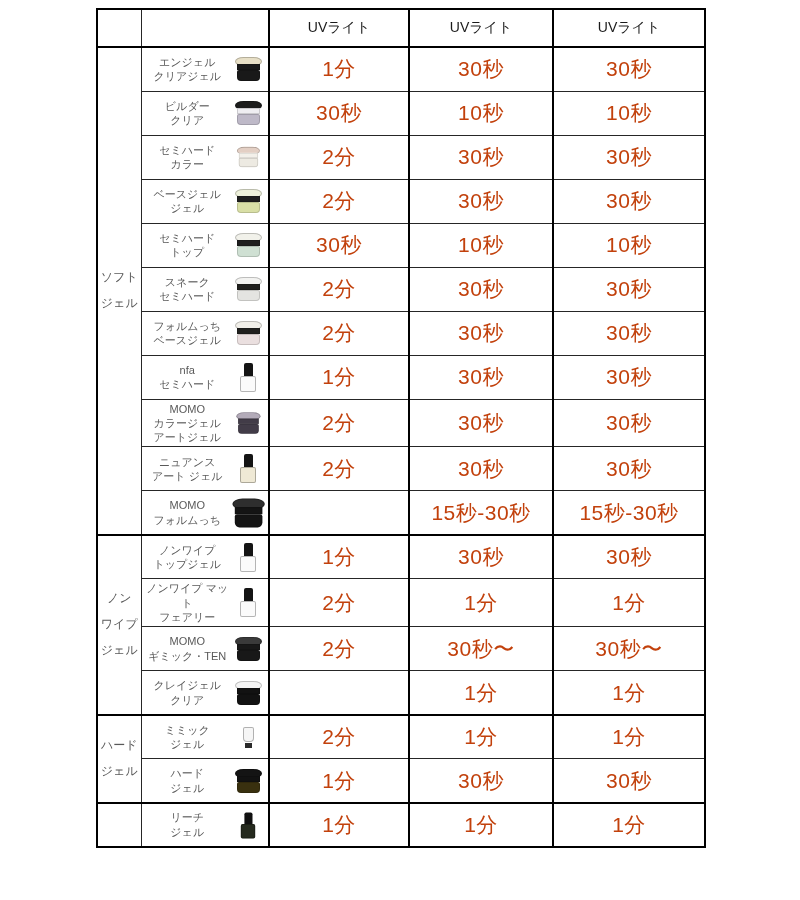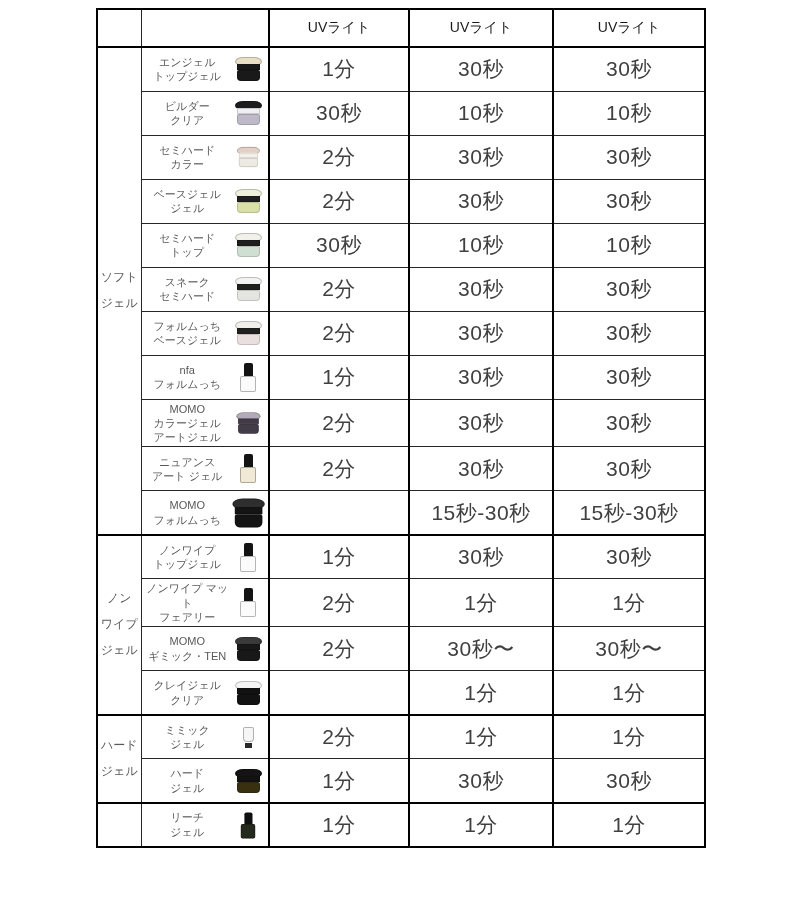--- a/index.html
+++ b/index.html
@@ -13,21 +13,21 @@
   col.w-cat{width:44px;} col.w-prod{width:128px;}
   col.w-uv{width:140px;} col.w-led{width:144px;} col.w-mix{width:152px;}
   thead tr{height:38px;}
   tbody tr{height:44px;}
   thead td{border-bottom:2px solid #000;font-size:14px;text-align:center;color:#1a1a1a;}
   tr.gstart td{border-top:2px solid #000;}
   td.c-uv,td.c-led,td.c-mix{border-left:2px solid #000;}
 
   td.c-cat{font-size:12px;color:#595959;text-align:center;
            white-space:pre-line;line-height:2.15;}
-  td.time{font-size:21px;text-align:center;color:#404040;letter-spacing:.5px;margin-left:48px;}
+  td.time{font-size:21px;text-align:center;color:#c2410c;letter-spacing:.5px;margin-left:48px;}
 
   .prodcell{display:flex;align-items:center;justify-content:flex-end;gap:1px;padding:2px 3px;}
   .prodname{flex:1;text-align:center;font-size:11px;color:#595959;
             line-height:1.3;white-space:pre-line;}
   .icon{width:34px;height:38px;flex:0 0 34px;display:flex;flex-direction:column;
         align-items:center;justify-content:center;}
   .jar-lid{width:27px;height:9px;border-radius:50%/80%;box-shadow:inset 0 0 0 1px rgba(0,0,0,.22);}
   .jar-band{width:23px;height:6px;margin-top:-2px;box-shadow:inset 0 0 0 1px rgba(0,0,0,.15);}
   .jar-base{width:23px;height:11px;border-radius:2px 2px 4px 4px;box-shadow:inset 0 0 0 1px rgba(0,0,0,.15);}
   .bot-cap{width:9px;height:13px;border-radius:2px 2px 0 0;}
@@ -56,21 +56,21 @@
         <td class="c-mix">UVライト</td>
       </tr>
     </thead>
     <tbody id="tbody">
         <tr class="gstart">
     <td class="c-cat" rowspan="11">ソフト
 ジェル</td>
           <td class="c-prod">
       <div class="prodcell">
         <div class="prodname">エンジェル
-トップジェル</div>
+クリアジェル</div>
       <div class="icon">
                 <div class="jar-lid" style="background: rgb(231, 223, 198);"></div>
                 <div class="jar-band" style="background: rgb(25, 25, 25);"></div>
                 <div class="jar-base" style="background: rgb(25, 25, 25);"></div>
               </div>
             </div>
     </td>
     <td class="c-uv time">1分</td>
     <td class="c-led time">30秒</td>
     <td class="c-mix time">30秒</td>
@@ -168,21 +168,21 @@
             </div>
     </td>
     <td class="c-uv time">2分</td>
     <td class="c-led time">30秒</td>
     <td class="c-mix time">30秒</td>
   </tr>
         <tr>
     <td class="c-prod">
       <div class="prodcell">
         <div class="prodname">nfa
-フォルムっち</div>
+セミハード</div>
       <div class="icon">
                 <div class="bot-cap" style="background: rgb(20, 20, 20);"></div>
                 <div class="bot-body" style="background: rgb(251, 251, 251);"></div>
               </div>
             </div>
     </td>
     <td class="c-uv time">1分</td>
     <td class="c-led time">30秒</td>
     <td class="c-mix time">30秒</td>
   </tr>

